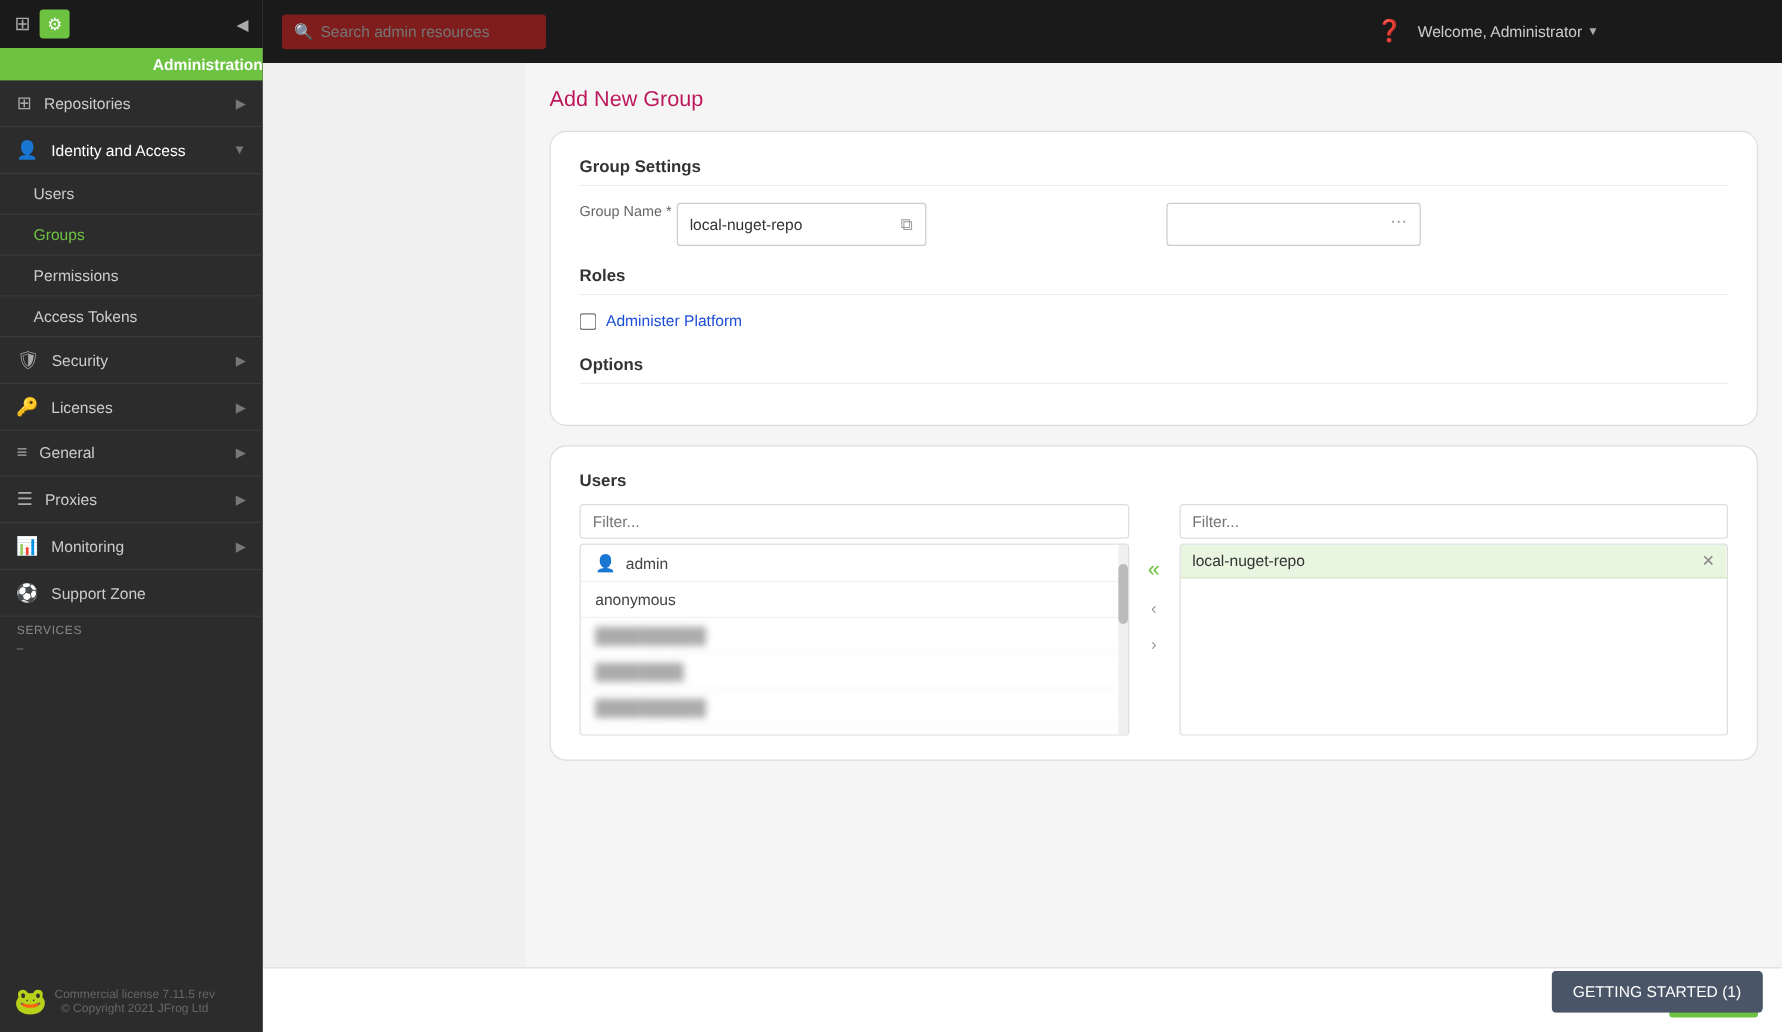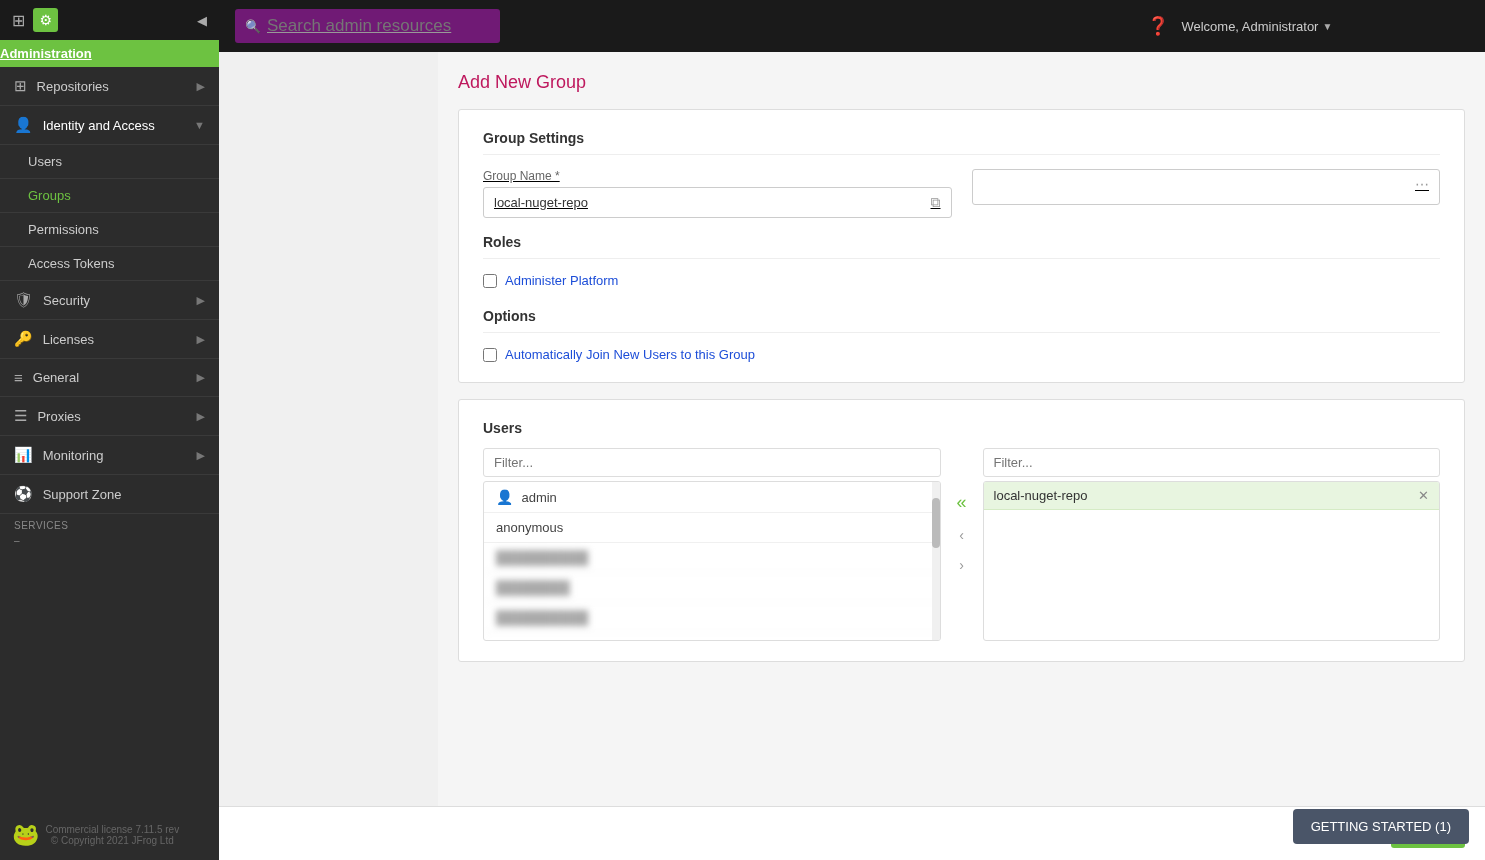--- a/index.html
+++ b/index.html
@@ -50,25 +50,24 @@
       cursor: pointer;
     }
     .sidebar-collapse-arrow {
       margin-left: auto;
       color: #aaa;
       cursor: pointer;
     }
     .sidebar-admin-label {
       background: #6dc241;
       color: #fff;
-      text-align: left;
+      text-align: right;
       padding: 6px 0;
       font-weight: bold;
       font-size: 13px;
-      text-decoration: underline;
     }
     .sidebar-item {
       display: flex;
       align-items: center;
       padding: 10px 14px;
       cursor: pointer;
       color: #ccc;
       font-size: 13px;
       border-bottom: 1px solid #3a3a3a;
     }
@@ -102,28 +101,27 @@
       height: 52px;
       background: #1a1a1a;
       display: flex;
       align-items: center;
       padding: 0 16px;
       gap: 12px;
       z-index: 100;
     }
     .topbar-search {
       flex: 1;
-      background: #701a75;
+      background: #7f1d1d;
       border: none;
       border-radius: 3px;
       padding: 7px 12px 7px 32px;
-      font-size: 17px;
+      font-size: 13px;
       color: #999;
       outline: none;
-      text-decoration: underline;
     }
     .topbar-search-wrap { position: relative; flex: 1; max-width: 900px; }
     .topbar-search-icon { position: absolute; left: 10px; top: 50%; transform: translateY(-50%); color: #999; font-size: 13px; }
     .topbar-help { color: #ccc; font-size: 18px; cursor: pointer; }
     .topbar-user { color: #ccc; font-size: 13px; cursor: pointer; display: flex; align-items: center; gap: 4px; }
     .topbar-user-arrow { color: #aaa; font-size: 10px; }
 
     
     .main {
       margin-left: 219px;
@@ -138,44 +136,43 @@
     .page-title {
       font-size: 18px;
       color: #be185d;
       margin-bottom: 16px;
       font-weight: 400;
     }
 
     .card {
       background: #fff;
       border: 1px solid #ddd;
-      border-radius: 3px;
+      border-radius: 14px;
       padding: 20px 24px;
       margin-bottom: 16px;
     }
     .section-title {
       font-size: 14px;
       font-weight: 600;
       color: #333;
       margin-bottom: 14px;
       padding-bottom: 8px;
       border-bottom: 1px solid #eee;
     }
 
     .form-row {
       display: flex;
       gap: 20px;
       margin-bottom: 12px;
     }
     .form-group {
       display: flex;
-      flex-direction: column;
+      flex-direction: row;
       gap: 4px;
       flex: 1;
-      text-decoration: underline;
     }
     .form-group label {
       font-size: 12px;
       color: #666;
     }
     .form-input {
       border: 1px solid #ccc;
       border-radius: 3px;
       padding: 6px 10px;
       font-size: 13px;
@@ -440,24 +437,20 @@
     <div style="margin-top:16px;">
       <div class="section-title">Roles</div>
       <div class="checkbox-row">
         <input type="checkbox" style="">
         <span class="checkbox-label">Administer Platform</span>
       </div>
     </div>
 
     <div style="margin-top:20px;">
       <div class="section-title">Options</div>
-      <div class="checkbox-row">
-        <input type="checkbox" style="">
-        <span class="checkbox-label">Automatically Join New Users to this Group</span>
-      </div>
     </div>
   </div>
 
   <div class="card">
     <div class="users-title">Users</div>
     <div class="users-transfer">
 
       <div style="flex:1;">
         <input class="users-filter" type="text" placeholder="Filter..." style="">
         <div class="users-list" style="border:1px solid #ddd; border-radius:3px; position:relative;">

